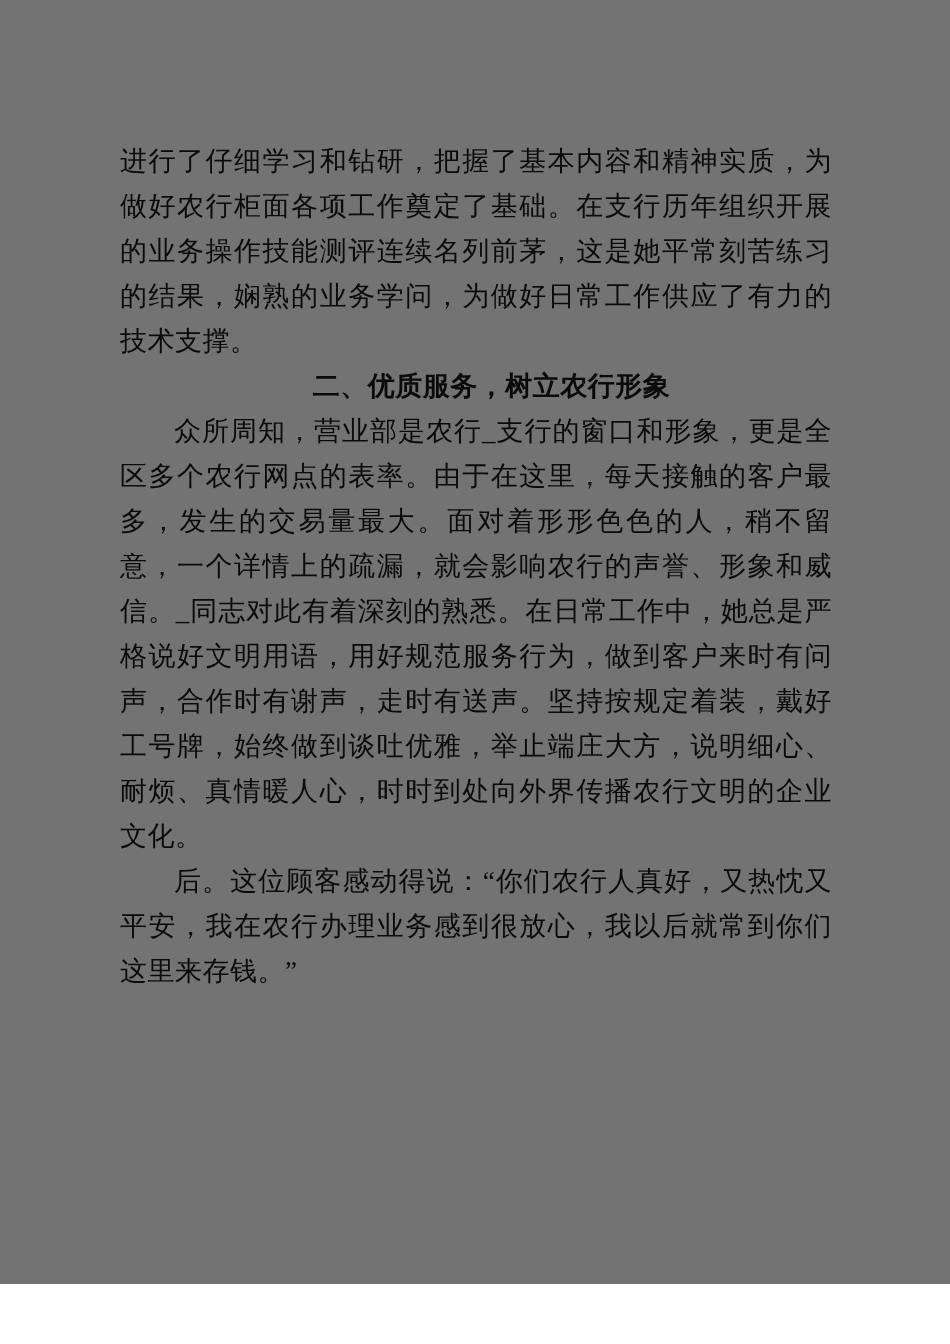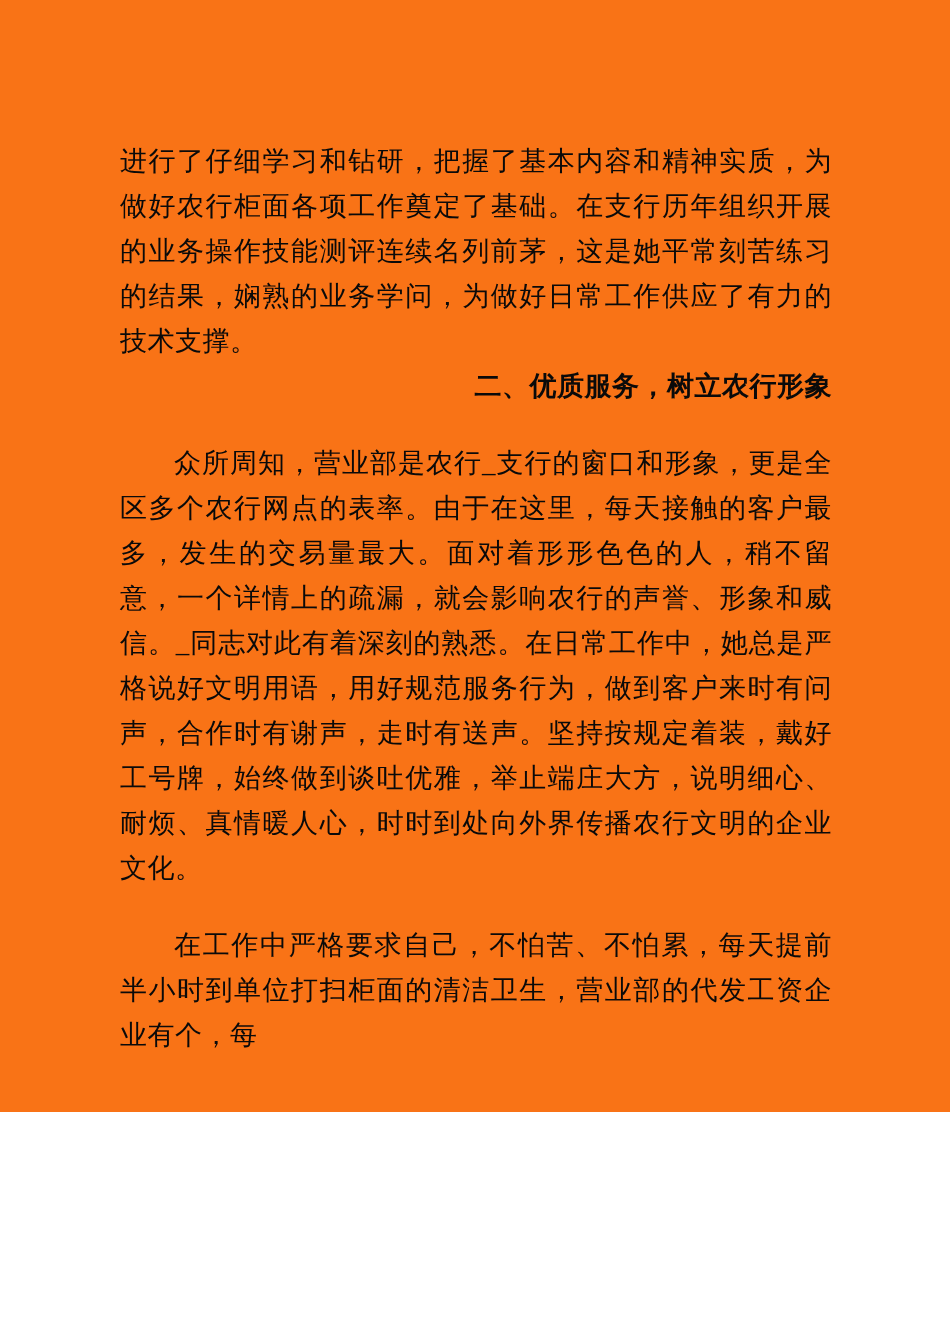--- a/index.html
+++ b/index.html
@@ -8,53 +8,52 @@
     background: #ffffff;
   }
   body {
     width: 950px;
     height: 1344px;
     overflow: hidden;
   }
   .page {
     box-sizing: border-box;
     width: 950px;
-    height: 1112px;
+    height: 1284px;
     padding: 139px 118px 0 120px;
-    background: #f97316;
+    background: #737373;
     overflow: hidden;
   }
   .doc-body p {
     margin: 0;
     padding: 0;
     font-size: 27px;
     line-height: 45px;
     color: #0a0a0a;
     text-align: justify;
     text-justify: inter-character;
     letter-spacing: 0.5px;
     word-break: break-all;
   }
   .doc-body p.body {
     font-family: "Liberation Serif", "DejaVu Serif", serif;
   }
   .doc-body p.body.indent {
     text-indent: 2em;
-    margin-top: 32px;
   }
   .doc-body p.heading {
     font-family: "Liberation Sans", "DejaVu Sans", sans-serif;
     font-weight: 700;
     text-indent: 1.15em;
-    text-align: right;
+    text-align: center;
   }
 </style>
 </head>
 <body>
 
 <div class="page">
   <div class="doc-body" style="color: rgb(10, 10, 10);">
       <p class="body">进行了仔细学习和钻研，把握了基本内容和精神实质，为做好农行柜面各项工作奠定了基础。在支行历年组织开展的业务操作技能测评连续名列前茅，这是她平常刻苦练习的结果，娴熟的业务学问，为做好日常工作供应了有力的技术支撑。</p>
       <p class="heading">二、优质服务，树立农行形象</p>
       <p class="body indent">众所周知，营业部是农行_支行的窗口和形象，更是全区多个农行网点的表率。由于在这里，每天接触的客户最多，发生的交易量最大。面对着形形色色的人，稍不留意，一个详情上的疏漏，就会影响农行的声誉、形象和威信。_同志对此有着深刻的熟悉。在日常工作中，她总是严格说好文明用语，用好规范服务行为，做到客户来时有问声，合作时有谢声，走时有送声。坚持按规定着装，戴好工号牌，始终做到谈吐优雅，举止端庄大方，说明细心、耐烦、真情暖人心，时时到处向外界传播农行文明的企业文化。</p>
-      <p class="body indent">在工作中严格要求自己，不怕苦、不怕累，每天提前半小时到单位打扫柜面的清洁卫生，营业部的代发工资企业有个，每</p>
+      <p class="body indent">后。这位顾客感动得说：“你们农行人真好，又热忱又平安，我在农行办理业务感到很放心，我以后就常到你们这里来存钱。”</p>
     </div>
 </div>
 
 </body></html>

